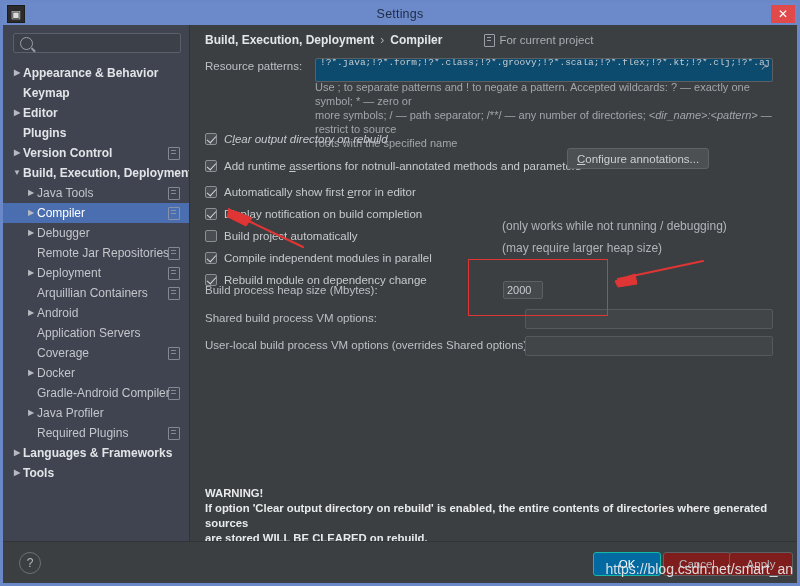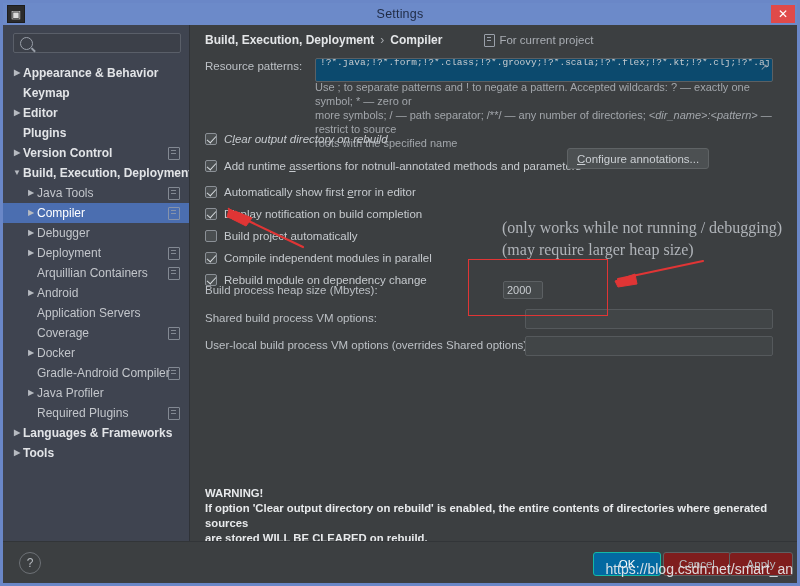--- a/index.html
+++ b/index.html
@@ -143,21 +143,21 @@
     border:solid #d6dadd;border-width:0 1.6px 1.6px 0;transform:rotate(42deg);
   }
   .u{text-decoration:underline;}
   .btn-cfg{
     position:absolute;height:19px;padding:0 9px;
     background:#4c5052;border:1px solid #5f6365;border-radius:3px;
     color:#cbcfd3;font-size:11.5px;display:flex;align-items:center;
     cursor:pointer;
   }
   .note{
-    position:absolute;font-size:16px;color:#b0b4b9;white-space:nowrap;font-family:Liberation Serif, serif;
+    position:absolute;font-size:12px;color:#b0b4b9;white-space:nowrap;
   }
   
   .frow{position:absolute;left:15px;right:12px;height:20px;}
   .flabel{position:absolute;left:0;top:3px;font-size:11.5px;color:#bcc0c5;white-space:nowrap;}
   .heap-input{
     position:absolute;left:298px;top:0;width:40px;height:18px;
     background:#45494b;border:1px solid #5c6063;border-radius:2px;
     color:#c8ccd0;font-size:11px;display:flex;align-items:center;
     padding-left:3px;box-sizing:border-box;
   }
@@ -250,20 +250,25 @@
             <span class="proj-badge"></span>
           </div>
           <div class="tree-item lvl2 selected">
             <span class="arrow">▶</span>
             <span>Compiler</span>
             <span class="proj-badge"></span>
           </div>
           <div class="tree-item lvl2">
             <span class="arrow">▶</span>
             <span>Debugger</span>
+          </div>
+          <div class="tree-item lvl2">
+            <span class="arrow none">▶</span>
+            <span>Remote Jar Repositories</span>
+            <span class="proj-badge"></span>
           </div>
           <div class="tree-item lvl2">
             <span class="arrow">▶</span>
             <span>Deployment</span>
             <span class="proj-badge"></span>
           </div>
           <div class="tree-item lvl2">
             <span class="arrow none">▶</span>
             <span>Arquillian Containers</span>
             <span class="proj-badge"></span>

